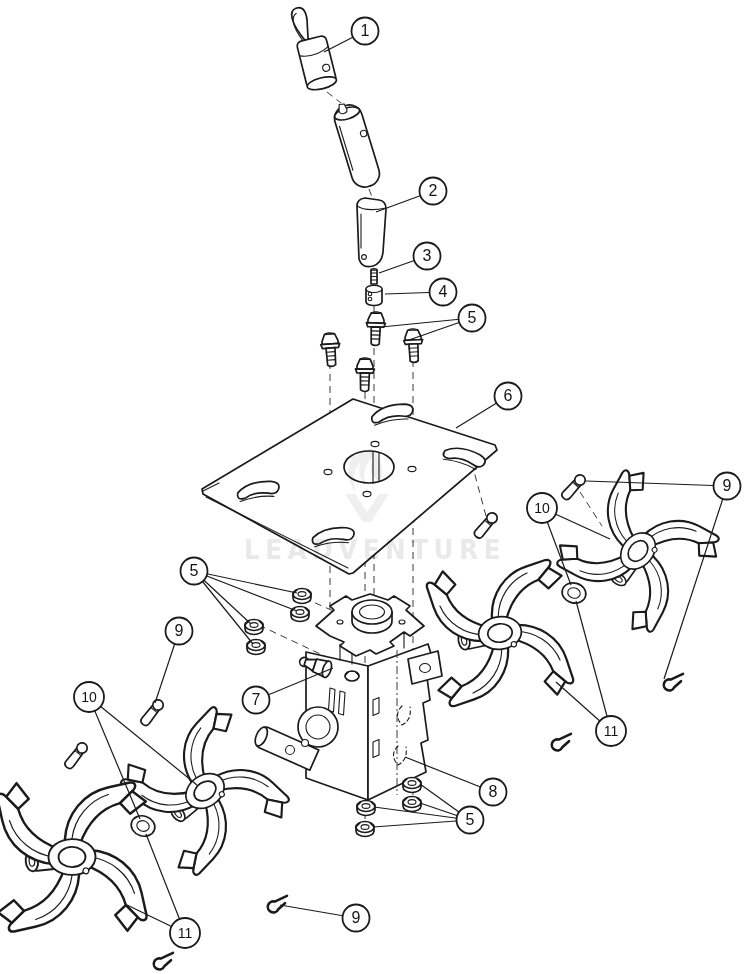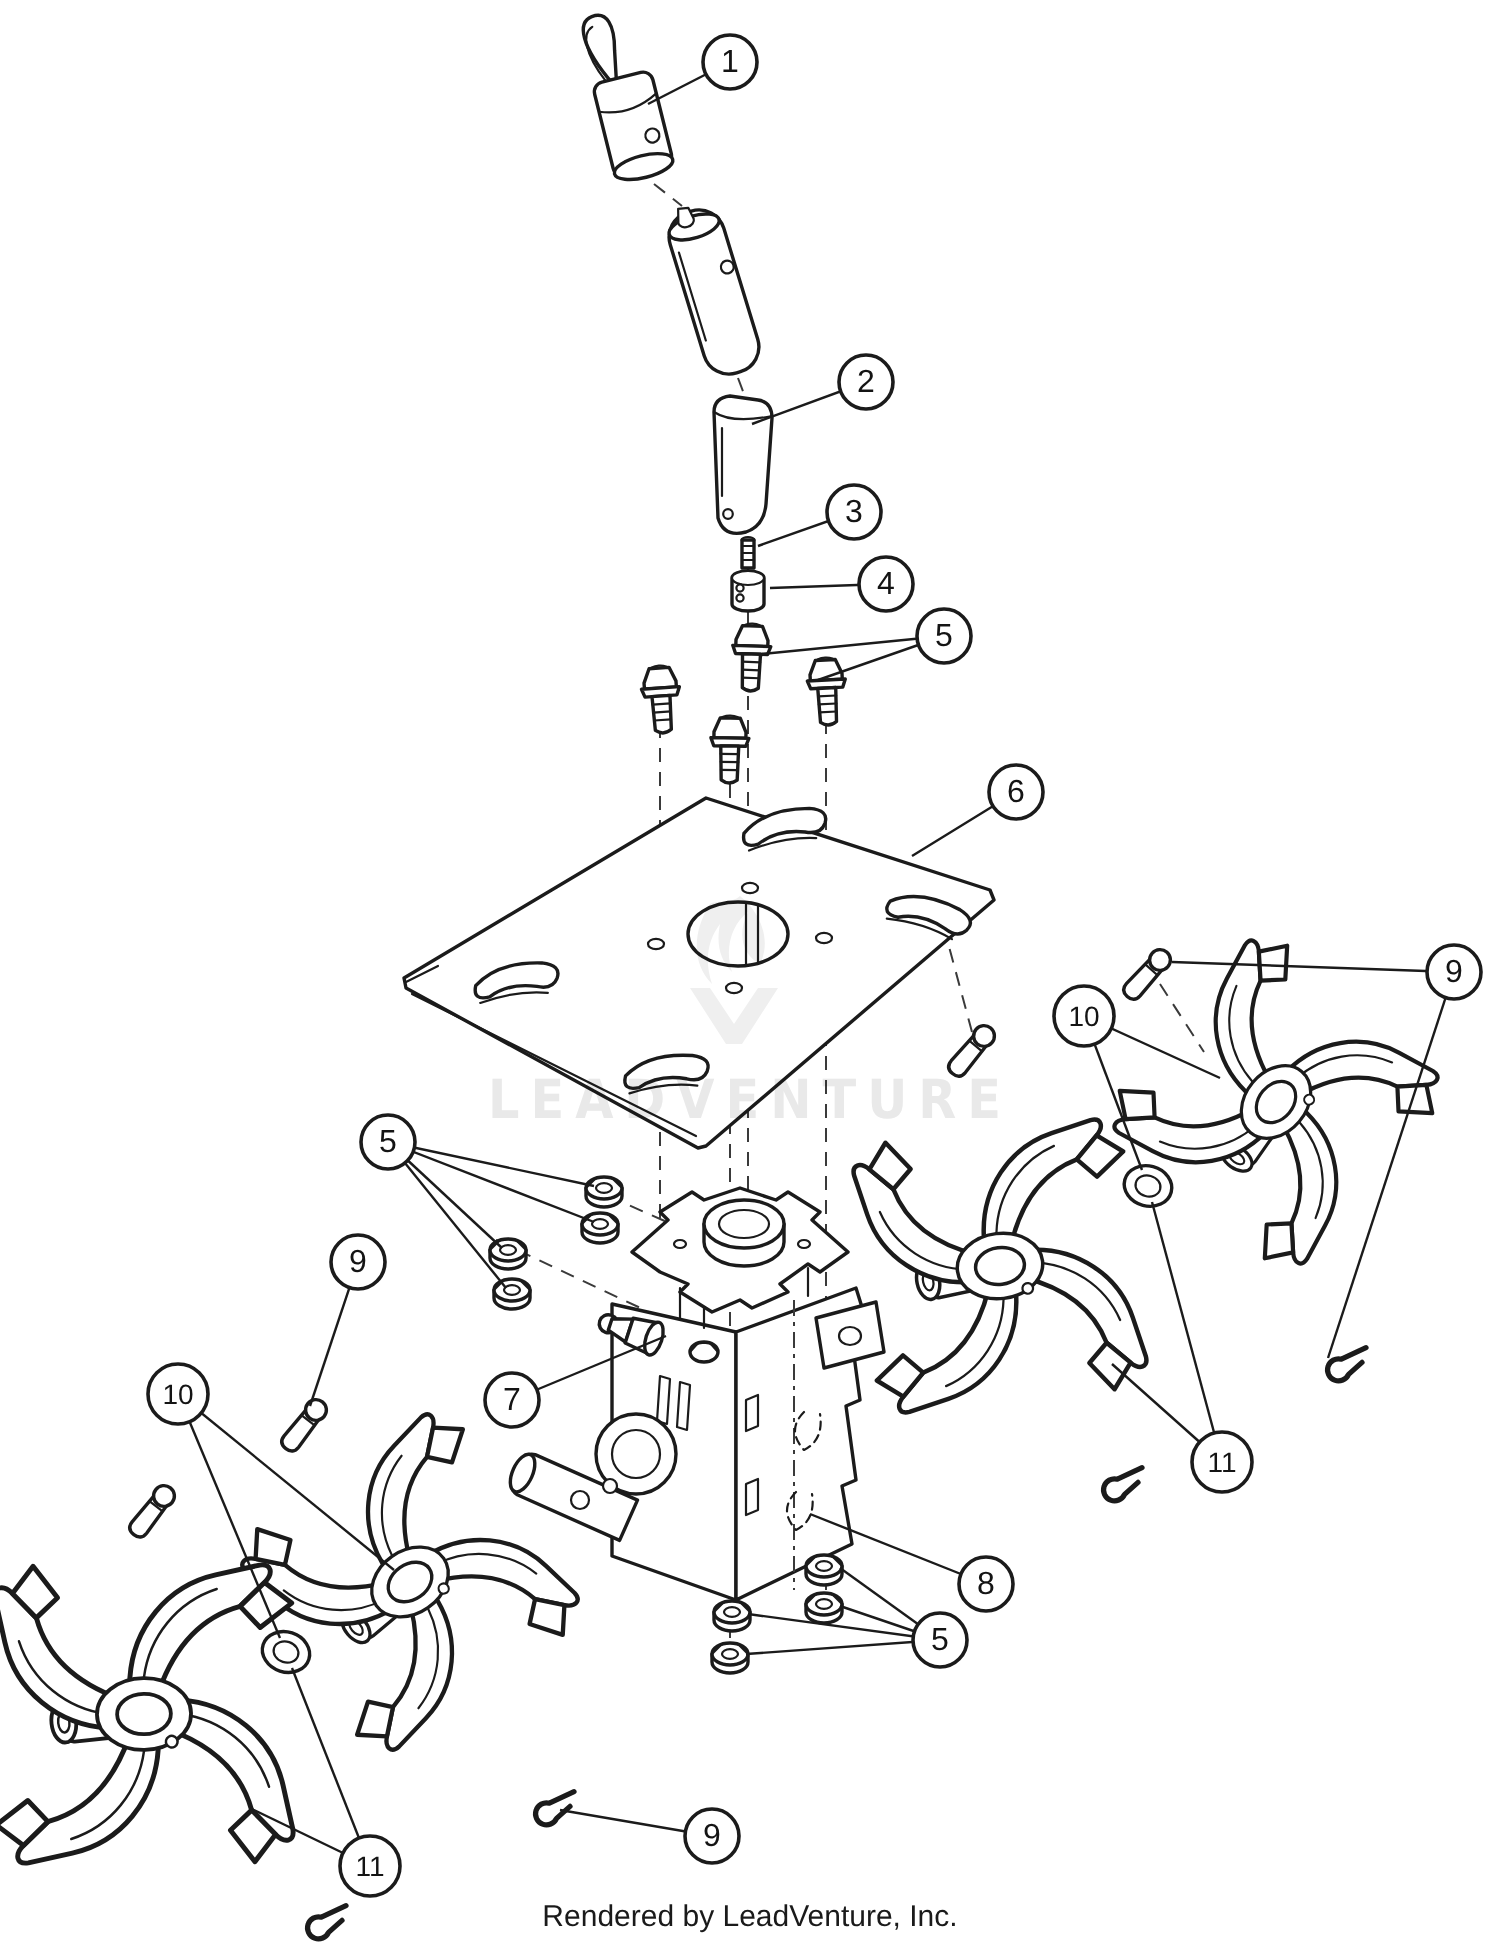--- a/index.html
+++ b/index.html
@@ -345,14 +345,13 @@
             <text x="356" y="923.2" class="co-text">9</text>
           </g>
           <g>
             <circle cx="185" cy="933" r="15" class="co-circle"></circle>
             <text x="185" y="938.2" class="co-text co-text-sm">11</text>
           </g>
         </g>
       </g>
 </svg>
 
-<div class="footer">Rendered by LeadVenture, Inc.</div>
 </div>
 
 </body></html>

